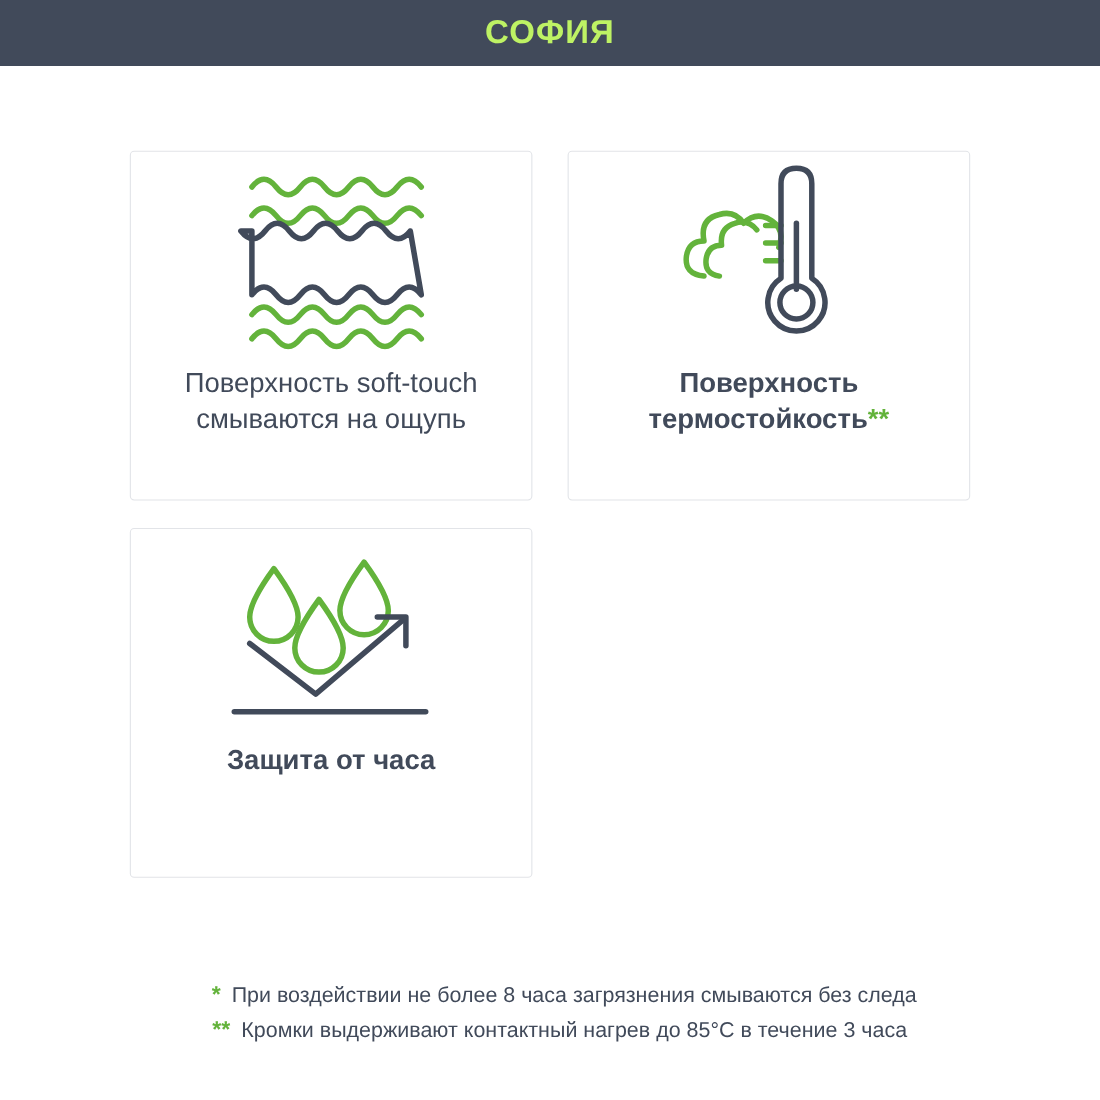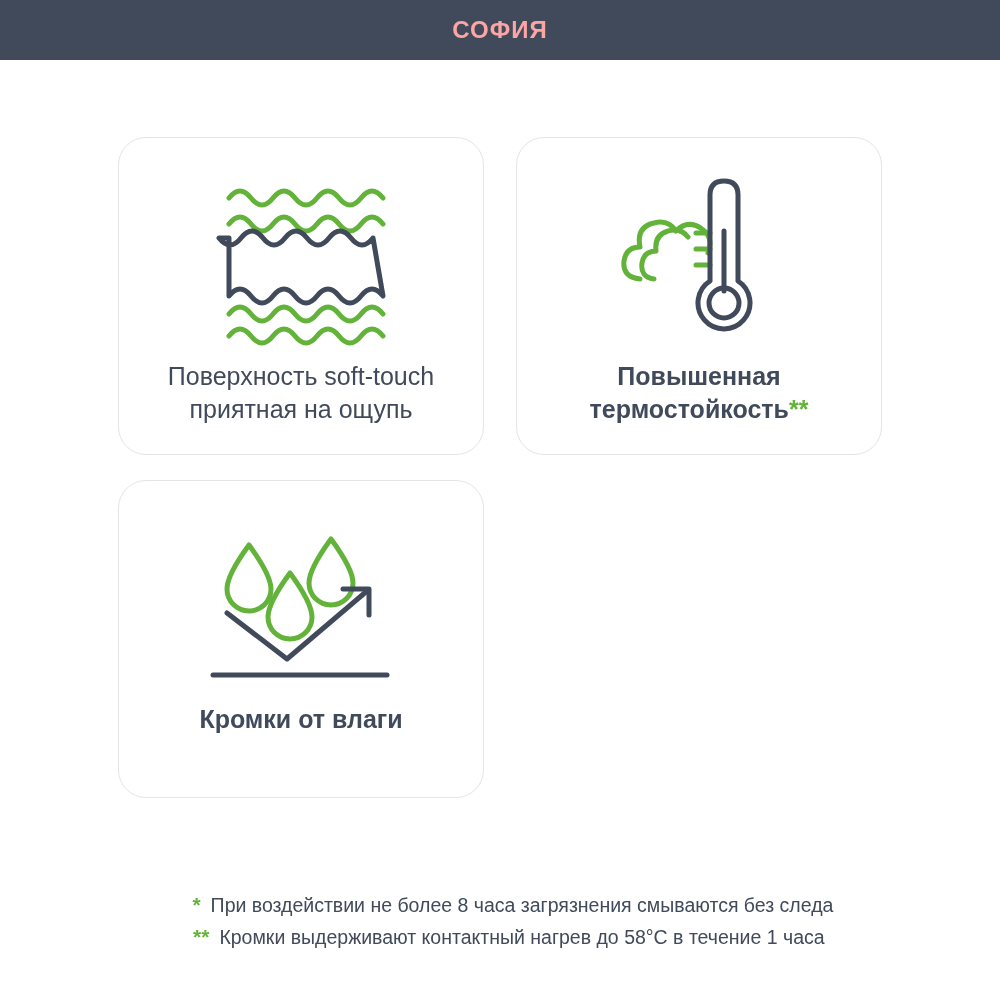--- a/index.html
+++ b/index.html
@@ -17,45 +17,44 @@
   }
   .header {
     width: 1000px;
     height: 60px;
     background: #414a5a;
     display: flex;
     align-items: center;
     justify-content: center;
   }
   .header-title {
-    color: #fca5a5;
-    font-size: 24px;
+    color: #bef264;
+    font-size: 30px;
     font-weight: bold;
     letter-spacing: 1px;
   }
   .grid {
     position: absolute;
     left: 118px;
     top: 137px;
     width: 765px;
     display: flex;
     flex-wrap: wrap;
     gap: 25px 32px;
   }
   .card {
     width: 366px;
     height: 318px;
     background: #ffffff;
     border: 1.5px solid #e2e4e8;
-    border-radius: 28px;
+    border-radius: 4px;
     display: flex;
     flex-direction: column;
     align-items: center;
     justify-content: flex-start;
-    padding-top: 28px;
   }
   .card-icon {
     height: 190px;
     display: flex;
     align-items: center;
     justify-content: center;
   }
   .card-label {
     width: 330px;
     text-align: center;
@@ -109,72 +108,72 @@
         <svg width="180" height="170" viewBox="0 0 180 170" fill="none">
           <path d="M18 22 q11 -14 22 0 t22 0 t22 0 t22 0 t22 0 t22 0 t22 0" stroke="#63b33b" stroke-width="5" stroke-linecap="round" fill="none"></path>
           <path d="M18 48 q11 -14 22 0 t22 0 t22 0 t22 0 t22 0 t22 0 t22 0" stroke="#63b33b" stroke-width="5" stroke-linecap="round" fill="none"></path>
           <path d="M18 62 L18 120 q11 -14 22 0 t22 0 t22 0 t22 0 t22 0 t22 0 t22 0 L162 62 q-11 14 -22 0 t-22 0 t-22 0 t-22 0 t-22 0 t-22 0 t-22 0 Z" stroke="#414a5a" stroke-width="5" stroke-linejoin="round" stroke-linecap="round" fill="none"></path>
           <path d="M18 138 q11 -14 22 0 t22 0 t22 0 t22 0 t22 0 t22 0 t22 0" stroke="#63b33b" stroke-width="5" stroke-linecap="round" fill="none"></path>
           <path d="M18 160 q11 -14 22 0 t22 0 t22 0 t22 0 t22 0 t22 0 t22 0" stroke="#63b33b" stroke-width="5" stroke-linecap="round" fill="none"></path>
         </svg>
       </div>
       <div class="card-label">
         <span>Поверхность soft-touch</span><br>
-        <span>приятная на ощупь</span><span class="ast"></span>
+        <span>смываются на ощупь</span><span class="ast"></span>
       </div>
     </div>
 
 
     <div class="card">
       <div class="card-icon">
         <svg width="190" height="180" viewBox="0 0 190 180" fill="none">
           <g stroke="#63b33b" stroke-width="5" fill="none" stroke-linecap="round" stroke-linejoin="round">
             <path d="M36 108 q-18 -2 -16 -18 q2 -14 16 -14 q-4 -20 14 -24 q14 -4 22 8 q12 -12 26 -2 q12 8 6 24"></path>
             <path d="M50 108 q-14 -2 -12 -16 q2 -12 14 -12 q-2 -16 12 -20 q12 -4 20 6"></path>
             <path d="M92 62 h14 M92 78 h14 M92 94 h14"></path>
           </g>
           <g stroke="#414a5a" stroke-width="5" fill="none" stroke-linecap="round" stroke-linejoin="round">
             <path d="M106 24 q0 -14 14 -14 q14 0 14 14 v86 a26 26 0 1 1 -28 0 Z"></path>
             <circle cx="120" cy="132" r="15"></circle>
             <path d="M120 60 v60"></path>
           </g>
         </svg>
       </div>
       <div class="card-label bold">
-        <span>Повышенная</span><br>
+        <span>Поверхность</span><br>
         <span>термостойкость</span><span class="ast">**</span>
       </div>
     </div>
 
     <div class="card">
       <div class="card-icon">
         <svg width="220" height="175" viewBox="0 0 220 175" fill="none">
           <g stroke="#63b33b" stroke-width="5" fill="none" stroke-linejoin="round" stroke-linecap="round">
             <path d="M58 28 q22 30 22 44 a22 22 0 0 1 -44 0 q0 -14 22 -44 Z"></path>
             <path d="M140 22 q22 30 22 44 a22 22 0 0 1 -44 0 q0 -14 22 -44 Z"></path>
             <path d="M99 56 q22 30 22 44 a22 22 0 0 1 -44 0 q0 -14 22 -44 Z"></path>
           </g>
           <g stroke="#414a5a" stroke-width="5" fill="none" stroke-linejoin="round" stroke-linecap="round">
             <path d="M36 96 L96 142 L176 74"></path>
             <path d="M152 72 L178 72 L178 98"></path>
             <path d="M22 158 L196 158"></path>
           </g>
         </svg>
       </div>
       <div class="card-label bold">
-        <span>Кромки от влаги</span><span class="ast"></span>
+        <span>Защита от часа</span><span class="ast"></span>
       </div>
     </div>
 
   </div>
 
   <div class="footnotes">
     <div class="footnote">
       <span class="fn-mark">*</span>
       <span>При воздействии не более 8 часа загрязнения смываются без следа</span>
     </div>
     <div class="footnote">
       <span class="fn-mark">**</span>
-      <span>Кромки выдерживают контактный нагрев до 58°C в течение 1 часа</span>
+      <span>Кромки выдерживают контактный нагрев до 85°C в течение 3 часа</span>
     </div>
   </div>
 
 </div>
 
 </body></html>

